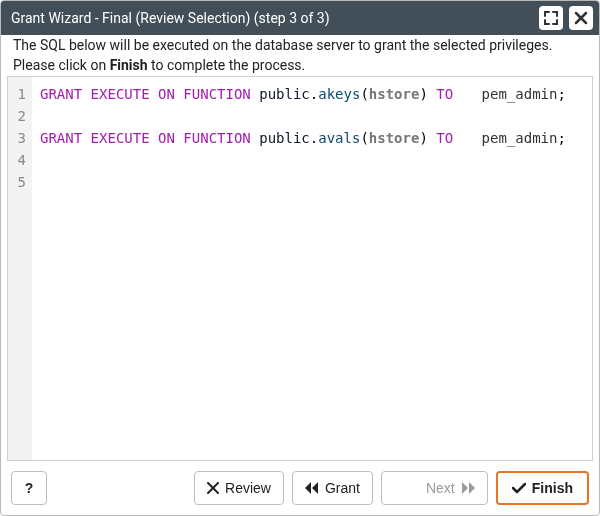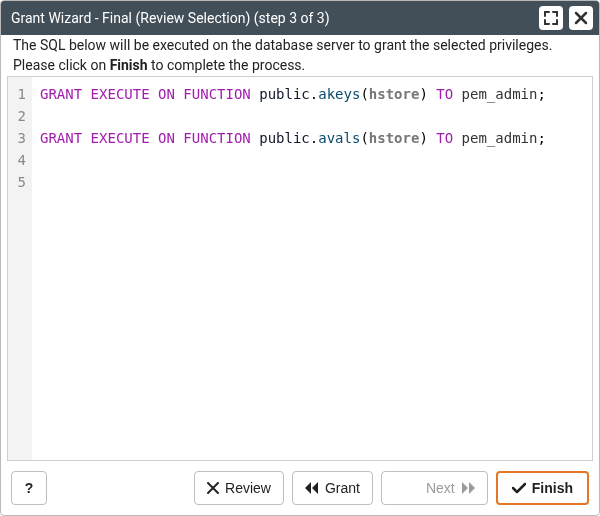--- a/index.html
+++ b/index.html
@@ -67,21 +67,21 @@
     padding: 6px 8px;
     line-height: 22px;
     white-space: pre;
     overflow: auto;
     flex:1;
   }
   .kw { color: #a21caf; font-weight: 400; }
   .sch { color: #0f172a; }
   .fn  { color: #0c4a6e; }
   .typ { color: #777; font-weight: bold; }
-  .id  { color: #333; }
+  .id  { color: #333; margin-left: 20px; }
   .footer {
     display:flex; align-items:center;
     padding: 10px;
     gap: 8px;
   }
   .footer .spacer { flex: 1; }
   .btn {
     height: 34px;
     padding: 0 12px;
     font-size: 14px;

